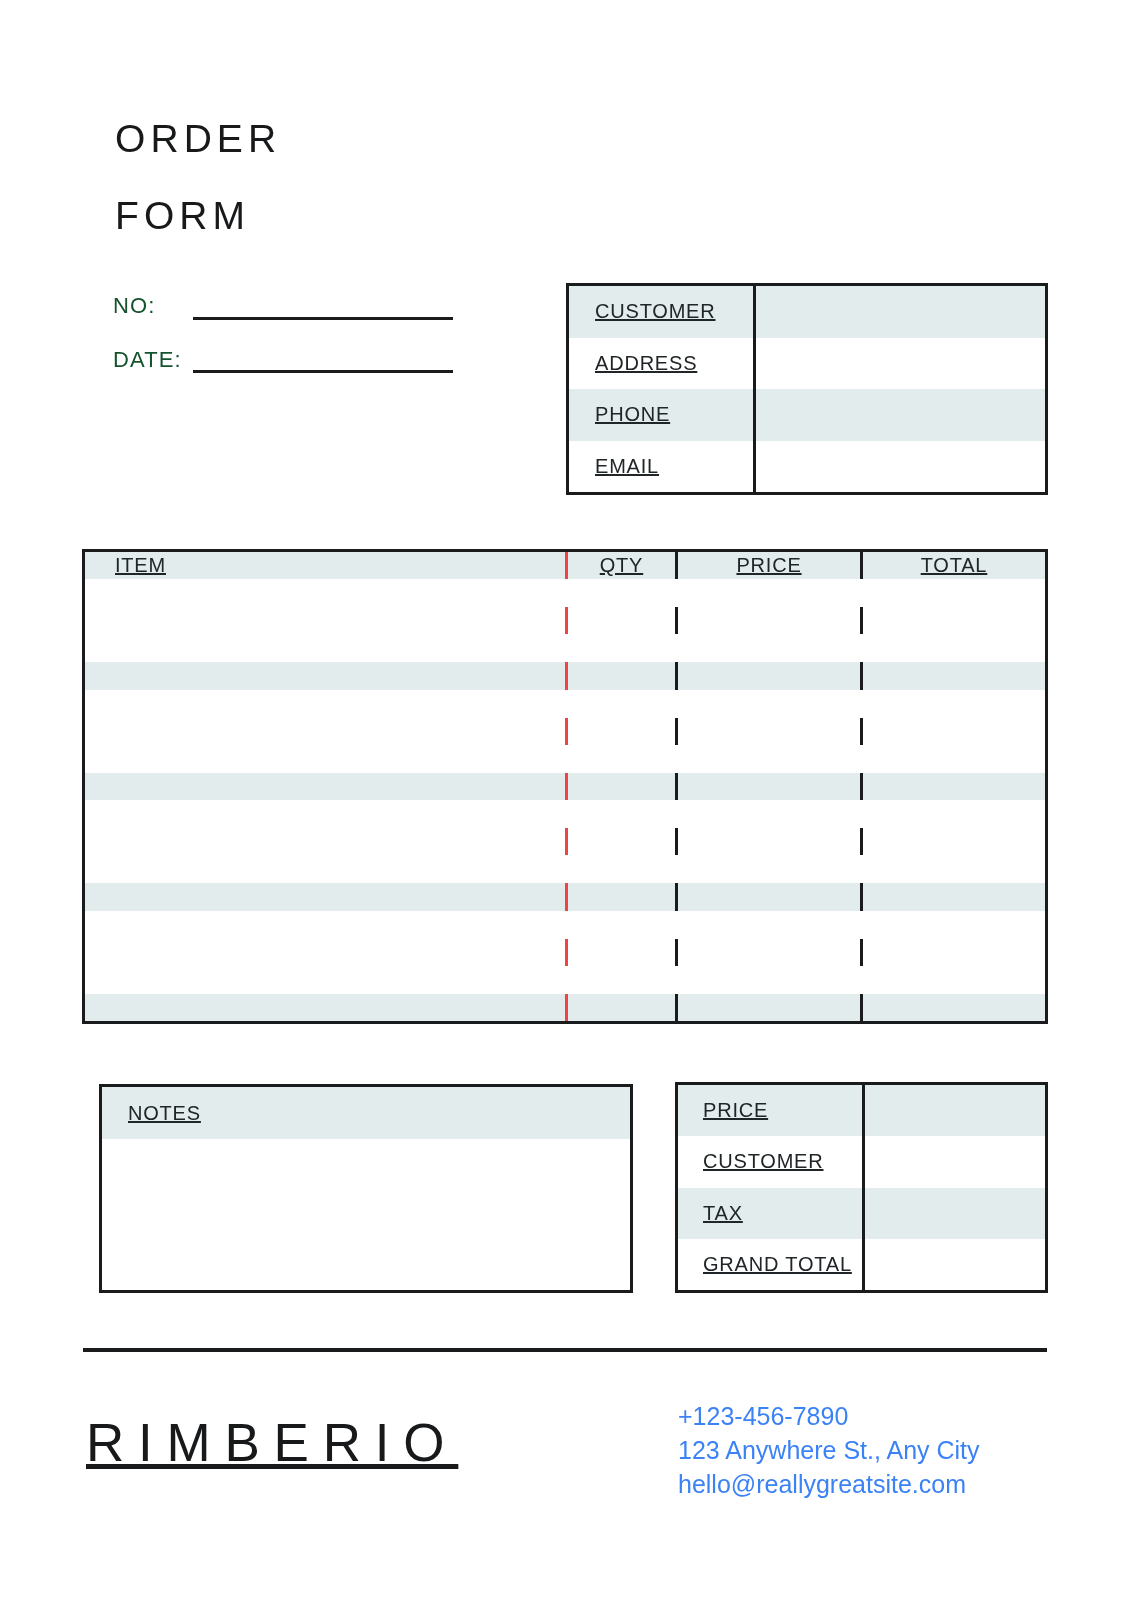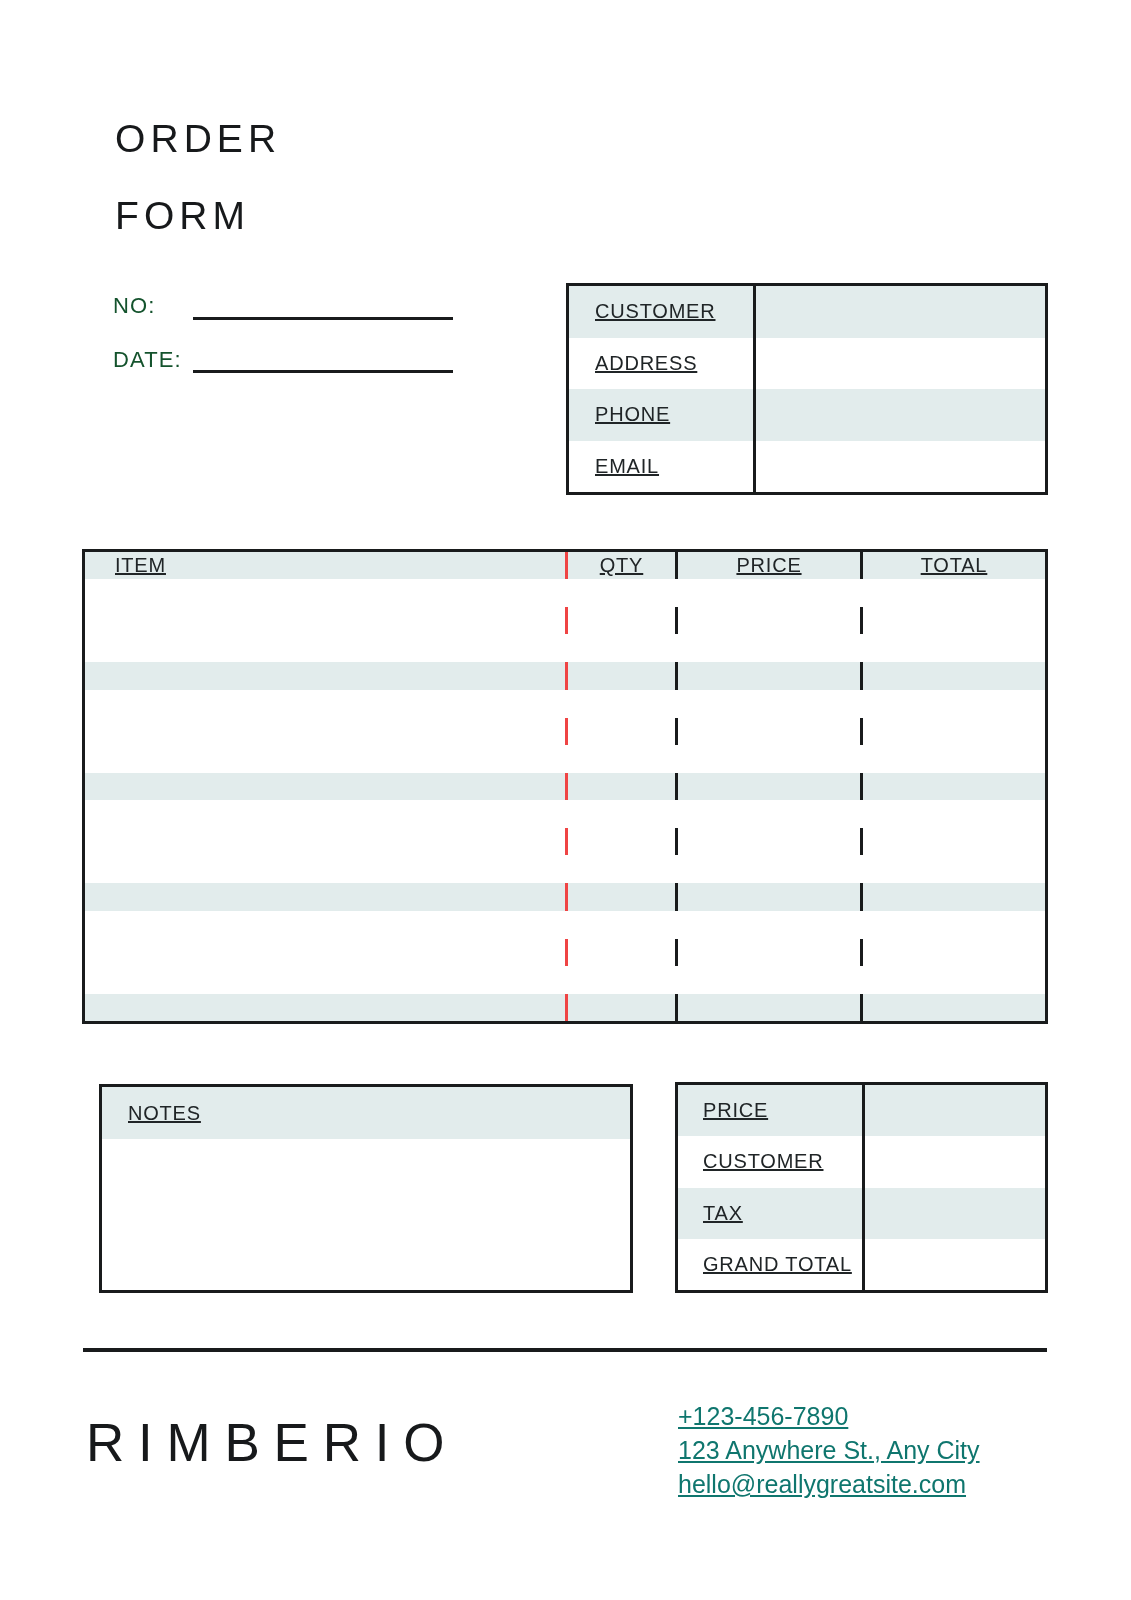--- a/index.html
+++ b/index.html
@@ -72,25 +72,25 @@
   .summary { left:675px; top:1082px; width:373px; height:211px; }
   .summary .label-cell { width:184px; padding-left:25px; }
   
   .footer-rule {
     position:absolute; left:83px; top:1348px; width:964px; height:4px;
     background:#191b1c;
   }
   .brand {
     position:absolute; left:86px; top:1412px;
     font-size:53px; font-weight:500; letter-spacing:0.26em;
-    color:#17191b; white-space:nowrap;
+    color:#17191b; white-space:nowrap;text-decoration:underline;
   }
   .contact {
     position:absolute; left:678px; top:1399px;
-    font-size:25px; line-height:34px; color:#0f766e;text-decoration:underline;
+    font-size:25px; line-height:34px; color:#3b82f6;
   }
 </style>
 </head>
 <body>
 
 <div class="page">
 
   <h1 class="title">
     <span>ORDER</span>
     <span>FORM</span>

